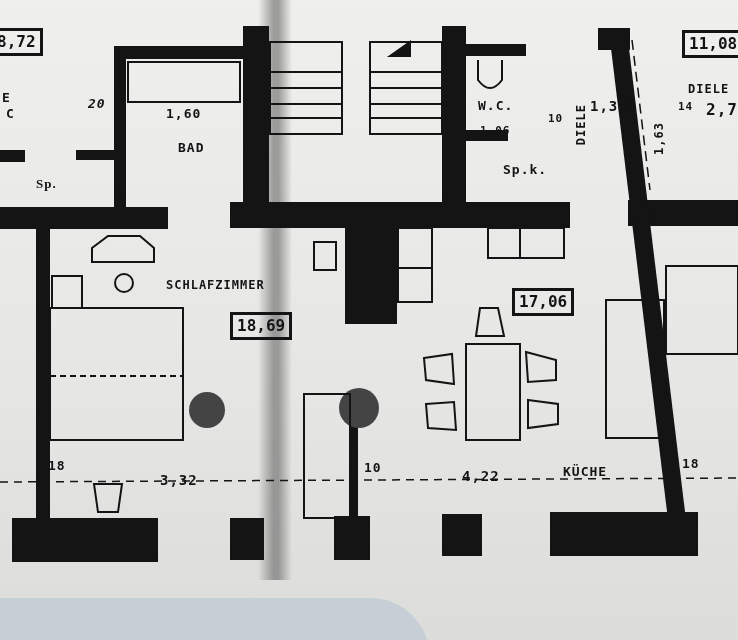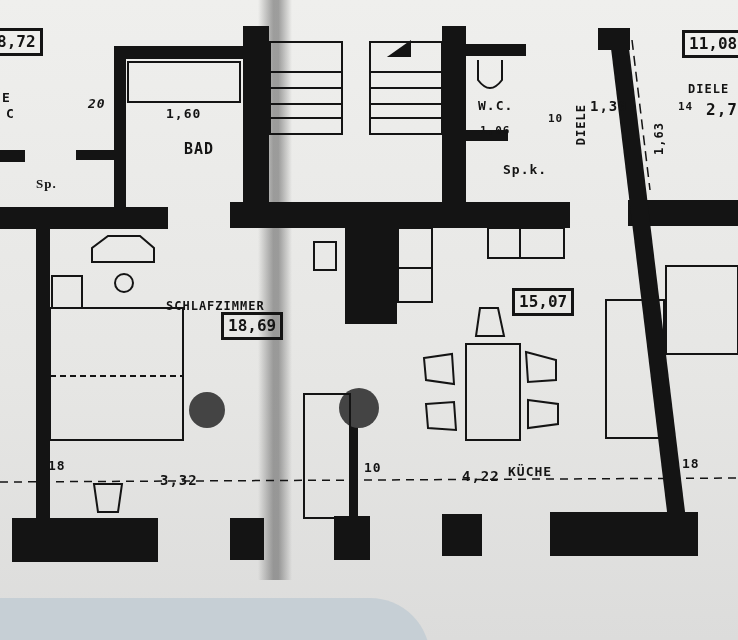--- a/index.html
+++ b/index.html
@@ -110,36 +110,36 @@
     <line x1="0" y1="482" x2="738" y2="478" stroke-dasharray="8 6" stroke-width="1.5"></line>
     <line x1="632" y1="40" x2="650" y2="190" stroke-dasharray="10 6" stroke-width="1.5"></line>
   </g>
 </svg>
 
 <div class="box" style="left:-10px;top:28px;">8,72</div>
 <div class="lbl" style="left:2px;top:90px;">E</div>
 <div class="lbl" style="left:6px;top:106px;">C</div>
 <div class="lbl" style="left:88px;top:96px;font-style:italic;">20</div>
 <div class="lbl" style="left:166px;top:106px;">1,60</div>
-<div class="lbl" style="left:184px;top:140px;font-size:15px;">BAD</div>
+<div class="lbl" style="left:178px;top:140px;font-size:13px;">BAD</div>
 <div class="lbl" style="left:36px;top:176px;font-family:Liberation Serif, serif;">Sp.</div>
 <div class="lbl" style="left:478px;top:98px;">W.C.</div>
 <div class="lbl" style="left:480px;top:112px;font-size:11px;margin-top:12px;">1,06</div>
 <div class="lbl" style="left:548px;top:112px;font-size:11px;">10</div>
 <div class="lbl" style="left:503px;top:162px;">Sp.k.</div>
 <div class="lbl vert" style="left:574px;top:104px;font-size:12px;">DIELE</div>
 <div class="lbl" style="left:590px;top:98px;font-size:14px;">1,30</div>
 <div class="lbl" style="left:678px;top:100px;font-size:11px;">14</div>
 <div class="lbl vert" style="left:652px;top:122px;font-size:12px;">1,63</div>
 <div class="box" style="left:682px;top:30px;">11,08</div>
 <div class="lbl" style="left:688px;top:82px;font-size:12px;">DIELE</div>
 <div class="lbl" style="left:706px;top:100px;font-size:16px;">2,7</div>
-<div class="lbl" style="left:166px;top:278px;font-size:12px;margin-top:21px;">SCHLAFZIMMER</div>
-<div class="box" style="left:221px;top:312px;">18,69</div>
-<div class="box" style="left:512px;top:288px;">15,07</div>
+<div class="lbl" style="left:166px;top:278px;font-size:12px;">SCHLAFZIMMER</div>
+<div class="box" style="left:230px;top:312px;">18,69</div>
+<div class="box" style="left:512px;top:288px;">17,06</div>
 <div class="lbl" style="left:48px;top:458px;">18</div>
 <div class="lbl" style="left:160px;top:472px;font-size:14px;">3,32</div>
 <div class="lbl" style="left:364px;top:460px;">10</div>
 <div class="lbl" style="left:462px;top:468px;font-size:14px;">4,22</div>
-<div class="lbl" style="left:508px;top:464px;font-size:13px;">KÜCHE</div>
+<div class="lbl" style="left:563px;top:464px;font-size:13px;">KÜCHE</div>
 <div class="lbl" style="left:682px;top:456px;">18</div>
 
 <div class="shadow"></div>
 
 </body></html>

